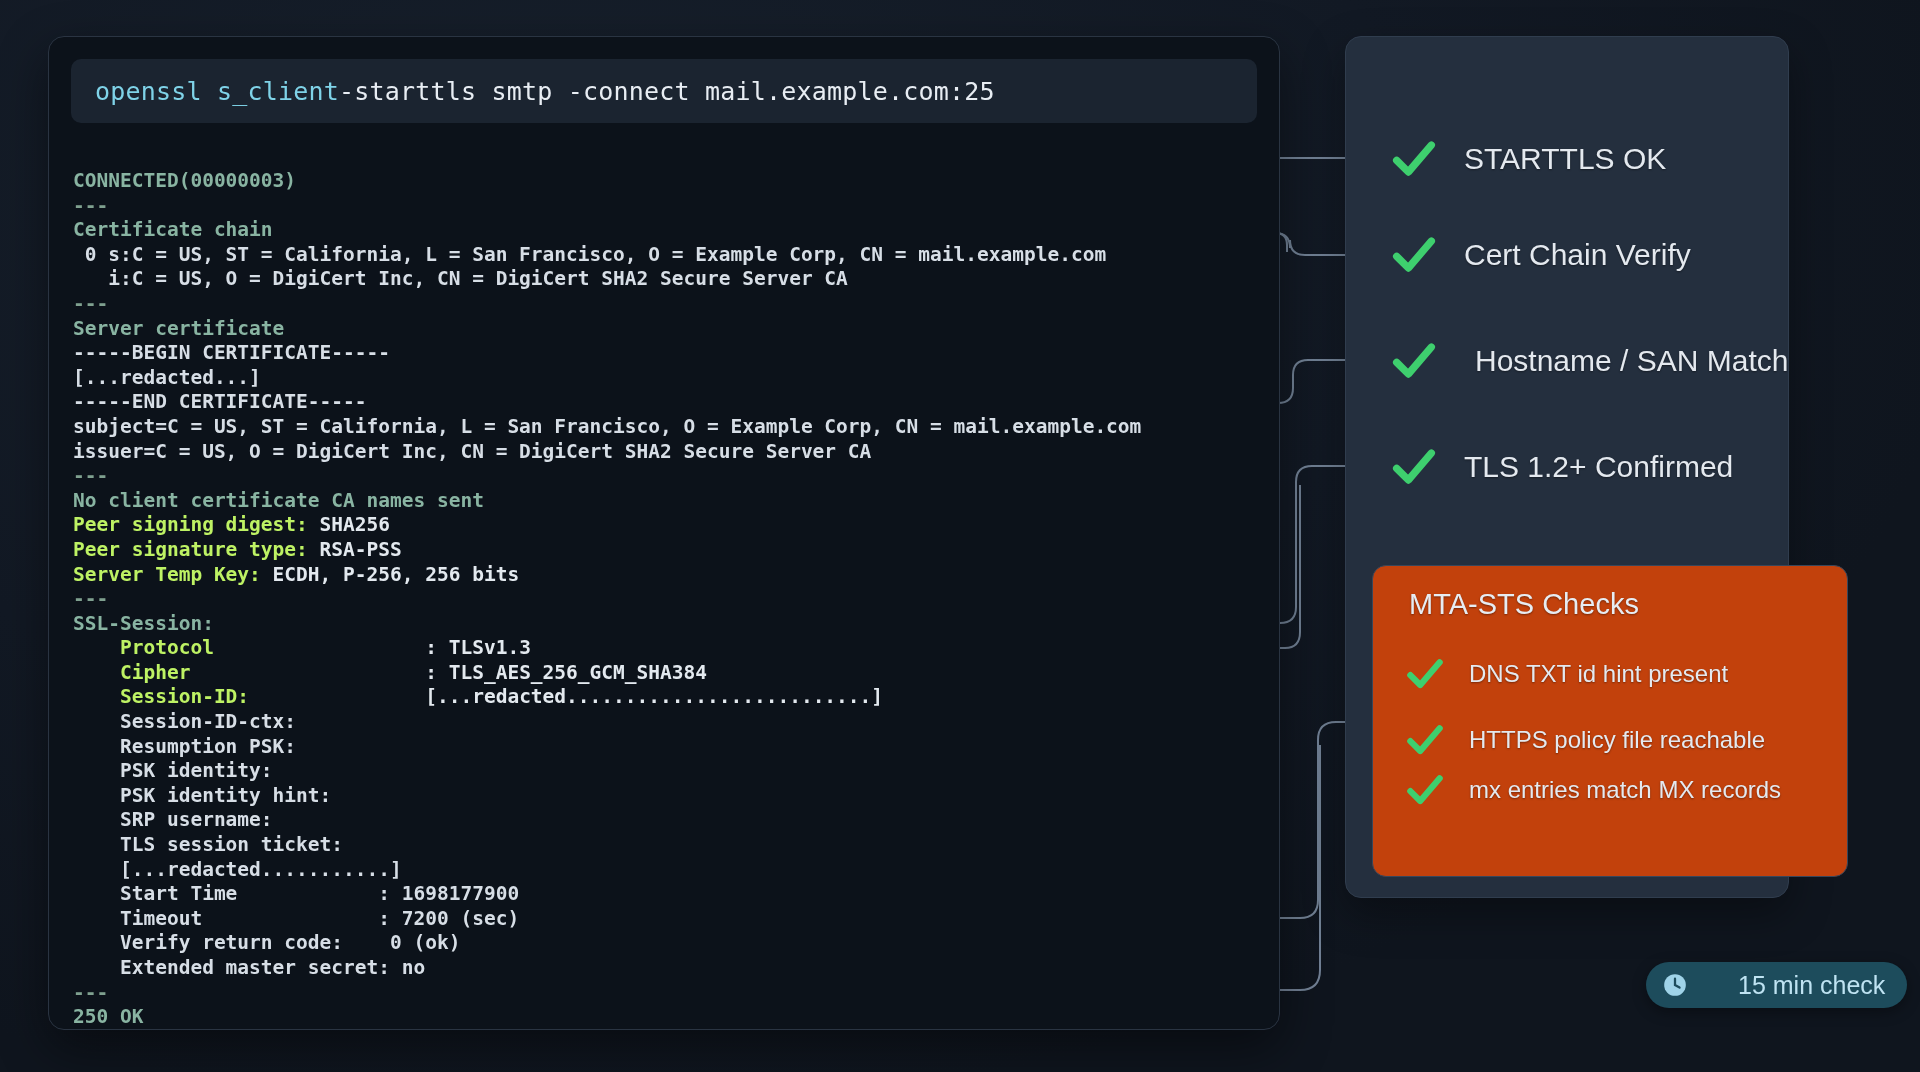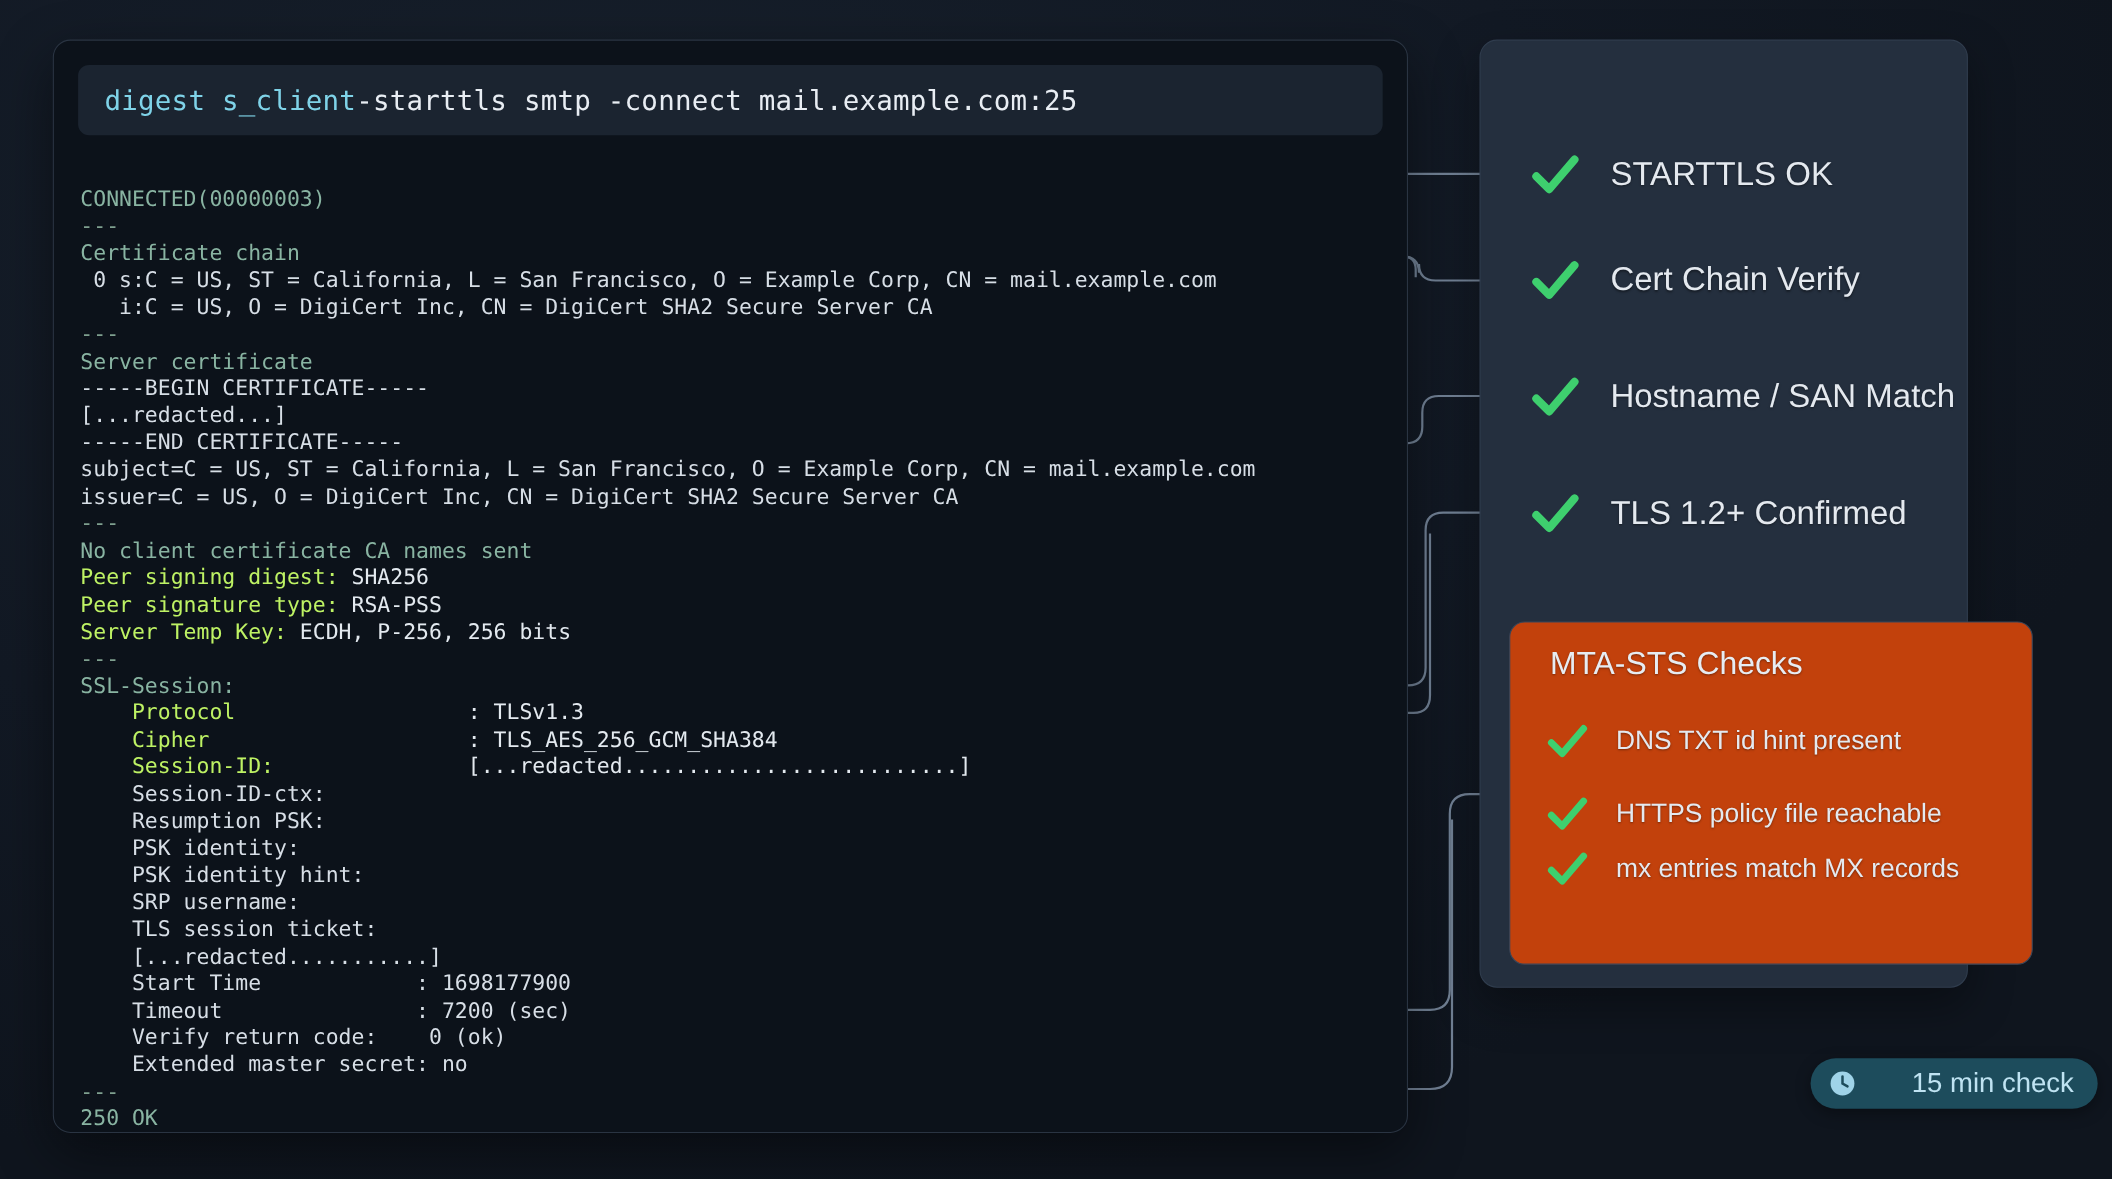--- a/index.html
+++ b/index.html
@@ -53,21 +53,21 @@
     left:24px; top:132px;
     right:18px;
     font-family:"DejaVu Sans Mono","Liberation Mono",monospace;
     font-size:19.5px;
     line-height:24.6px;
     white-space:pre;
   }
   .l-dim{color:#89b4a2;}
   .l-txt{color:#d7dee6;}
   .l-sep{color:#7fa08f;}
-  .term-line{height:24.6px;}
+  .term-line{height:24.6px;font-weight:bold;}
   .term-line .k{color:#bef264;}
   .term-line .v{color:#e3e9ef;}
 
   
   .right-panel{
     position:absolute;
     left:1345px; top:36px;
     width:444px; height:862px;
     background:#242f3e;
     border:1px solid #303d4e;
@@ -158,21 +158,21 @@
 
     <path d="M1008,918 L1300,918 Q1318,918 1318,900 L1318,740 Q1318,722 1336,722 L1372,722" marker-end="url(#arrow)"></path>
 
     <path d="M1145,990 L1300,990 Q1320,990 1320,970 L1320,745"></path>
   </g>
 </svg>
 
 <div class="terminal">
 
   <div class="cmdbar">
-    <span class="mono cmd-kw">digest s_client</span>
+    <span class="mono cmd-kw">openssl s_client</span>
       <span class="mono cmd-rest"> -starttls smtp -connect mail.example.com:25</span>
   </div>
 
   <div class="term-body" id="term-output"><div class="term-line l-dim">CONNECTED(00000003)</div><div class="term-line l-sep">---</div><div class="term-line l-dim">Certificate chain</div><div class="term-line l-txt"> 0 s:C = US, ST = California, L = San Francisco, O = Example Corp, CN = mail.example.com</div><div class="term-line l-txt">   i:C = US, O = DigiCert Inc, CN = DigiCert SHA2 Secure Server CA</div><div class="term-line l-sep">---</div><div class="term-line l-dim">Server certificate</div><div class="term-line l-txt">-----BEGIN CERTIFICATE-----</div><div class="term-line l-txt">[...redacted...]</div><div class="term-line l-txt">-----END CERTIFICATE-----</div><div class="term-line l-txt">subject=C = US, ST = California, L = San Francisco, O = Example Corp, CN = mail.example.com</div><div class="term-line l-txt">issuer=C = US, O = DigiCert Inc, CN = DigiCert SHA2 Secure Server CA</div><div class="term-line l-sep">---</div><div class="term-line l-dim">No client certificate CA names sent</div><div class="term-line"><span class="k">Peer signing digest: </span><span class="v">SHA256</span></div><div class="term-line"><span class="k">Peer signature type: </span><span class="v">RSA-PSS</span></div><div class="term-line"><span class="k">Server Temp Key: </span><span class="v">ECDH, P-256, 256 bits</span></div><div class="term-line l-sep">---</div><div class="term-line l-dim">SSL-Session:</div><div class="term-line"><span class="k">    Protocol</span><span class="v">                  : TLSv1.3</span></div><div class="term-line"><span class="k">    Cipher</span><span class="v">                    : TLS_AES_256_GCM_SHA384</span></div><div class="term-line"><span class="k">    Session-ID:</span><span class="v">               [...redacted..........................]</span></div><div class="term-line l-txt">    Session-ID-ctx:</div><div class="term-line l-txt">    Resumption PSK:</div><div class="term-line l-txt">    PSK identity:</div><div class="term-line l-txt">    PSK identity hint:</div><div class="term-line l-txt">    SRP username:</div><div class="term-line l-txt">    TLS session ticket:</div><div class="term-line l-txt">    [...redacted...........]</div><div class="term-line l-txt">    Start Time            : 1698177900</div><div class="term-line l-txt">    Timeout               : 7200 (sec)</div><div class="term-line l-txt">    Verify return code:    0 (ok)</div><div class="term-line l-txt">    Extended master secret: no</div><div class="term-line l-sep">---</div><div class="term-line l-dim">250 OK</div></div>
 
 </div>
 
 <div class="right-panel">
 
   <div id="main-checks">
@@ -181,21 +181,21 @@
           <path d="M4 12.6 L9.4 18 L20 5.6" stroke="#3ecf6e" stroke-width="3.4" stroke-linecap="round" stroke-linejoin="round" fill="none"></path>
         </svg>
         <span class="check-label">STARTTLS OK</span>
       </div>
       <div class="check-row" style="top: 192px;">
         <svg viewBox="0 0 24 24" class="check-icon">
           <path d="M4 12.6 L9.4 18 L20 5.6" stroke="#3ecf6e" stroke-width="3.4" stroke-linecap="round" stroke-linejoin="round" fill="none"></path>
         </svg>
         <span class="check-label">Cert Chain Verify</span>
       </div>
-      <div class="check-row" style="top: 298px;">
+      <div class="check-row" style="top: 298px; gap: 11px;">
         <svg viewBox="0 0 24 24" class="check-icon">
           <path d="M4 12.6 L9.4 18 L20 5.6" stroke="#3ecf6e" stroke-width="3.4" stroke-linecap="round" stroke-linejoin="round" fill="none"></path>
         </svg>
         <span class="check-label">Hostname / SAN Match</span>
       </div>
       <div class="check-row" style="top: 404px;">
         <svg viewBox="0 0 24 24" class="check-icon">
           <path d="M4 12.6 L9.4 18 L20 5.6" stroke="#3ecf6e" stroke-width="3.4" stroke-linecap="round" stroke-linejoin="round" fill="none"></path>
         </svg>
         <span class="check-label">TLS 1.2+ Confirmed</span>

